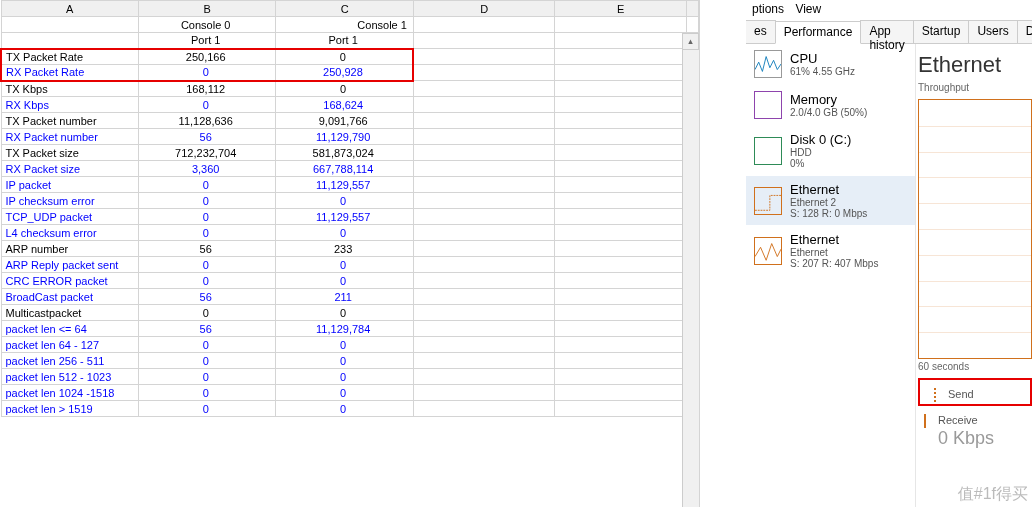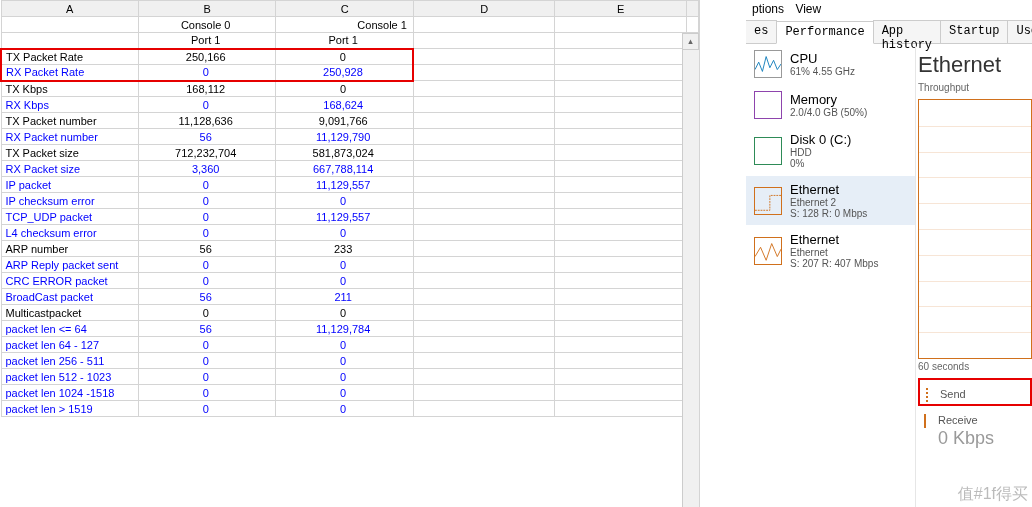--- a/index.html
+++ b/index.html
@@ -16,21 +16,21 @@
 .blue { color: #0000ff; }
 
 .scrollup { position: absolute; right: 0; top: 33px; width: 17px; height: 17px; background: #f0f0f0; border: 1px solid #ccc; text-align: center; line-height: 14px; font-size: 9px; color: #666; }
 .scrollbar { position: absolute; right: 0; top: 50px; width: 17px; bottom: 0; background: #f0f0f0; border-left: 1px solid #ccc; }
 
 
 .taskmgr { position: absolute; left: 730px; top: 0; right: 0; height: 507px; background: #fff; margin-left: 16px; }
 .menubar { height: 20px; padding: 2px 6px; font-size: 12px; color: #000; }
 .menubar span { margin-right: 8px; }
 .tabs { height: 24px; border-bottom: 1px solid #ccc; display: flex; font-size: 12px; }
-.tab { padding: 3px 8px; border: 1px solid #ccc; border-bottom: none; margin-right: -1px; background: #fff; font-family: Liberation Mono, monospace; }
+.tab { padding: 3px 8px; border: 1px solid #ccc; border-bottom: none; margin-right: -1px; background: #fff; }
 .tab.active { background: #fff; border-bottom: 1px solid #fff; position: relative; top: 1px; }
 .tab.inactive { background: #f5f5f5; }
 .tab.partial { border-left: none; }
 
 .perfbody { display: flex; height: calc(100% - 44px); }
 .sidebar { width: 170px; border-right: 1px solid #e6e6e6; }
 .side-item { display: flex; align-items: center; padding: 6px 8px; border-bottom: 1px solid #fff; }
 .side-item.selected { background: #e6eef7; }
 .side-icon { width: 28px; height: 28px; border: 1px solid #999; margin-right: 8px; position: relative; flex-shrink: 0; }
 .side-icon.cpu svg { width: 100%; height: 100%; }
@@ -45,21 +45,21 @@
 .perf-sub { font-size: 10px; color: #666; }
 .chart { margin-top: 6px; width: 100%; height: 260px; border: 1px solid #d0701c; background: #fff; position: relative; }
 .chart .hline { position: absolute; left: 0; right: 0; height: 1px; background: rgba(208,112,28,0.18); }
 .axis-label { font-size: 10px; color: #666; margin-top: 2px; }
 .stats { margin-top: 6px; position: relative; }
 .statbox { margin-top: 4px; }
 .stat-label { font-size: 11px; color: #555; }
 .stat-value { font-size: 18px; color: #333; }
 .dotted { display: inline-block; width: 10px; height: 14px; margin-right: 4px; border-left: 2px dotted #d0701c; vertical-align: middle; }
 .solid { display: inline-block; width: 10px; height: 14px; margin-right: 4px; border-left: 2px solid #d0701c; vertical-align: middle; }
-.red-outline { border: 2px solid #e60000; padding: 4px 6px 2px 6px; position: relative; }
+.red-outline { border: 2px solid #e60000; padding: 4px 6px 2px 14px; position: relative; }
 
 .watermark { position: absolute; right: 4px; bottom: 2px; font-size: 16px; color: rgba(120,120,120,0.5); }
 </style>
 </head>
 <body>
 
 <div class="spreadsheet">
   <table>
     <colgroup>
         <col style="width:136px">

